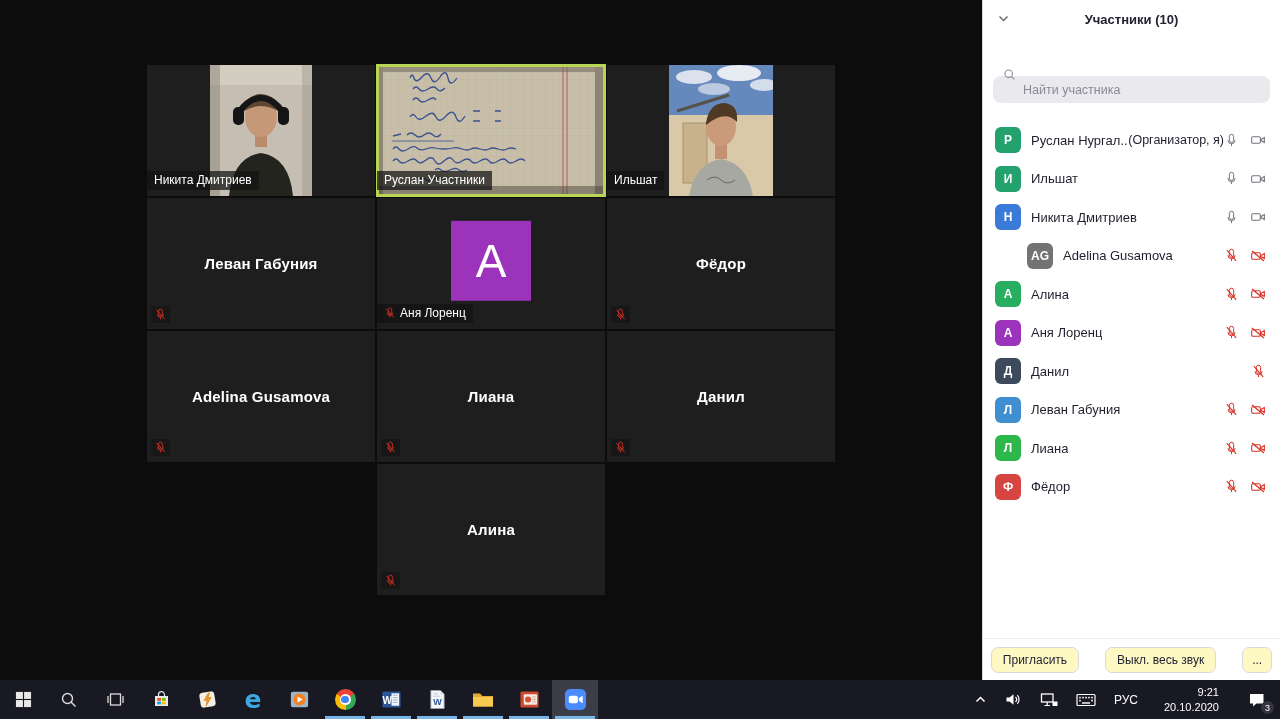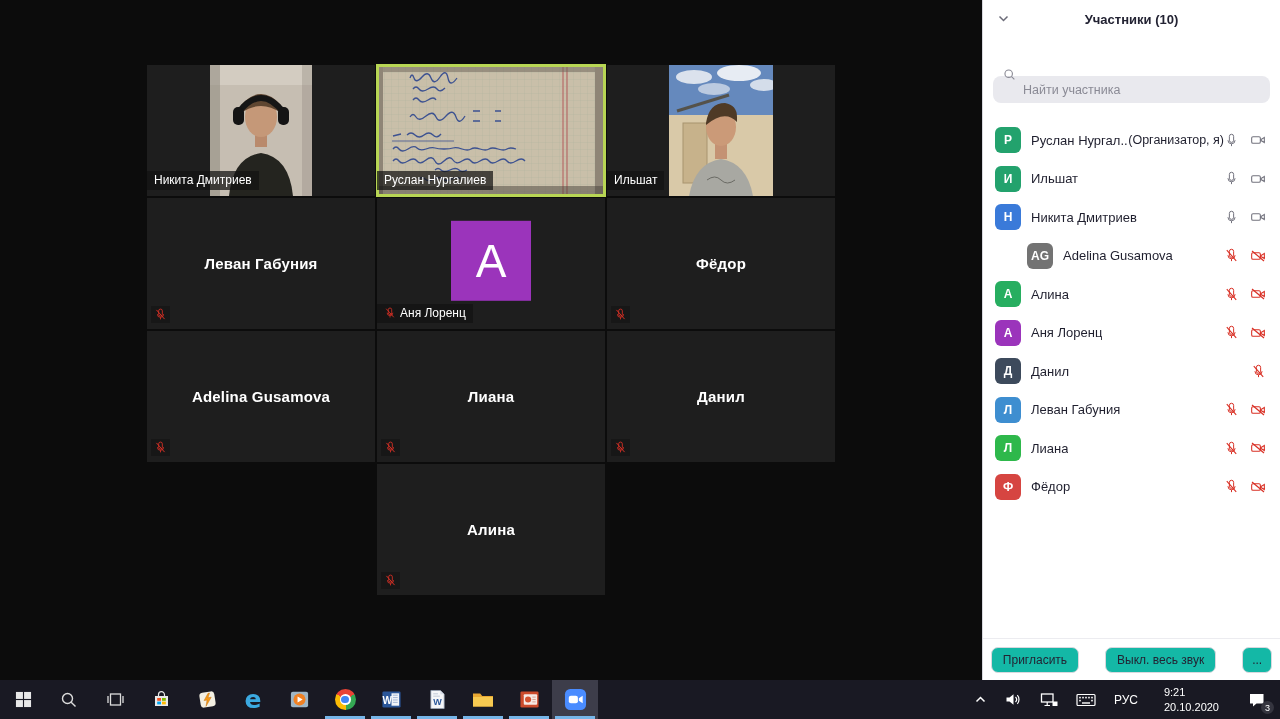--- a/index.html
+++ b/index.html
@@ -44,39 +44,39 @@
   .search-box::placeholder { color:#8a8a95; }
   .search-icon { position:absolute; left:20px; top:68px; color:#8a8a95; }
   .plist { flex:1 1 auto; overflow:hidden; }
   .prow { height:38.5px; display:flex; align-items:center; padding:0 14px 0 12px; cursor:default; }
   .pavatar { width:26px; height:26px; border-radius:6px; color:#fff; font-size:12px; font-weight:bold;
     display:flex; align-items:center; justify-content:center; margin-right:10px; flex:0 0 auto; }
   .pname { font-size:13px; color:#1f1f2e; white-space:nowrap; overflow:hidden; }
   .psuffix { font-size:12.5px; color:#1f1f2e; margin-left:0; white-space:nowrap; }
   .picons { margin-left:auto; display:flex; gap:11px; align-items:center; }
   .panel-footer { flex:0 0 auto; height:42px; display:flex; align-items:center; justify-content:center; gap:26px; border-top:1px solid #ececf0; }
-  .pf-btn { background:#14b8a6; border:1px solid #d8d8de; border-radius:7px; font-size:12px; color:#232333;
+  .pf-btn { background:#fef9c3; border:1px solid #d8d8de; border-radius:7px; font-size:12px; color:#232333;
     padding:5px 11px; font-family:"Liberation Sans",sans-serif; cursor:default; }
   .pf-btn.small { padding:5px 9px; }
 
   
   .taskbar { height:39px; background:#191923; display:flex; align-items:stretch; flex:0 0 auto; }
   .tb-btn { width:46px; display:flex; align-items:center; justify-content:center; position:relative; }
   .tb-btn.active-app { background:#3d3d4a; }
   .tb-underline { position:absolute; bottom:0; left:3px; right:3px; height:3px; background:#76b5e8; }
   .edge-e { color:#3ba9e0; font-size:25px; font-weight:bold; line-height:1; font-family:"DejaVu Sans",sans-serif; }
   .chrome-ball { width:21px; height:21px; border-radius:50%;
     background:conic-gradient(from -60deg, #ea4335 0 120deg, #34a853 120deg 240deg, #fbbc05 240deg 360deg);
     display:flex; align-items:center; justify-content:center; }
   .chrome-white { width:11px; height:11px; border-radius:50%; background:#fff; display:flex; align-items:center; justify-content:center; }
   .chrome-blue { width:7.5px; height:7.5px; border-radius:50%; background:#4285f4; }
   .tray { margin-left:auto; display:flex; align-items:center; gap:4px; padding-right:4px; }
   .tray-btn { height:39px; display:flex; align-items:center; justify-content:center; padding:0 7px; position:relative; }
   .tray-lang { color:#fff; font-size:12px; }
-  .tray-clock { color:#fff; font-size:11px; text-align:left; line-height:1.35; padding:0 8px; }
+  .tray-clock { color:#fff; font-size:11px; text-align:right; line-height:1.35; padding:0 8px; }
   .notif-badge { position:absolute; right:2px; bottom:5px; width:13px; height:13px; border-radius:50%;
     background:#35353f; color:#fff; font-size:9px; display:flex; align-items:center; justify-content:center; }
 </style>
 </head>
 <body>
 
 <svg width="0" height="0" style="position:absolute">
   <defs>
     <symbol id="ic-mic" viewBox="0 0 24 24">
       <path d="M12 15a3.4 3.4 0 0 0 3.4-3.4V5.4a3.4 3.4 0 0 0-6.8 0v6.2A3.4 3.4 0 0 0 12 15z" fill="none" stroke="currentColor" stroke-width="1.6"></path>
@@ -150,21 +150,21 @@
               <path d="M96 46 h7 M96 56 h7 M118 46 h6 M118 56 h6"></path>
               <path d="M16 71 l8 -2 m6 1 q4 -4 8 0 t9 0 t9 0 t8 -1"></path>
               <path d="M15 76 h62" stroke-width="0.8"></path>
               <path d="M16 84 q3 -4 6 0 t9 0 t9 -1 t9 1 t9 -1 t9 1 t9 -1 t9 1 t9 0 t9 0 t9 0 t9 0 t9 0 t9 0"></path>
               <path d="M16 96 q3 -4 6 0 t9 0 t9 0 t9 -1 t9 1 t9 0 t9 -1 t9 1 t9 0 t9 0 t9 0 t9 0 t9 0 t9 0 t9 0"></path>
               <path d="M58 105 q3 -3 6 0 t9 0 t9 0 t8 0"></path>
               <path d="M42 114 q3 -3 6 0 t9 0 t9 0 t9 0 t8 0"></path>
             </g>
           </svg>
           <div class="tile-label">
-            <span>Руслан Нургалиев</span>
+            <span>Руслан Участники</span>
           </div>
         </div>
 
         <div class="tile">
           <div class="video-box" style="width:104px">
             <svg width="104" height="131" viewBox="0 0 104 131">
               <rect width="104" height="50" fill="#6589bd"></rect>
               <ellipse cx="25" cy="12" rx="18" ry="7" fill="#e8ecf2" opacity="0.9"></ellipse>
               <ellipse cx="70" cy="8" rx="22" ry="8" fill="#eef1f6" opacity="0.95"></ellipse>
               <ellipse cx="95" cy="20" rx="14" ry="6" fill="#e8ecf2" opacity="0.85"></ellipse>

